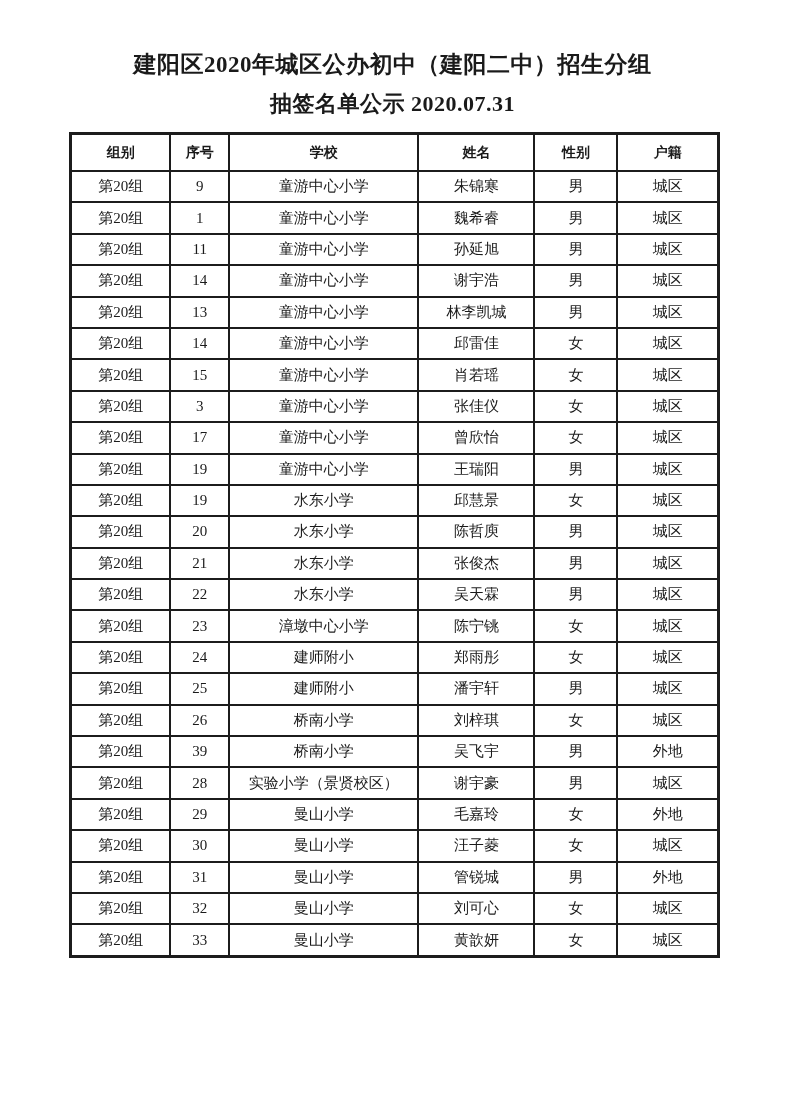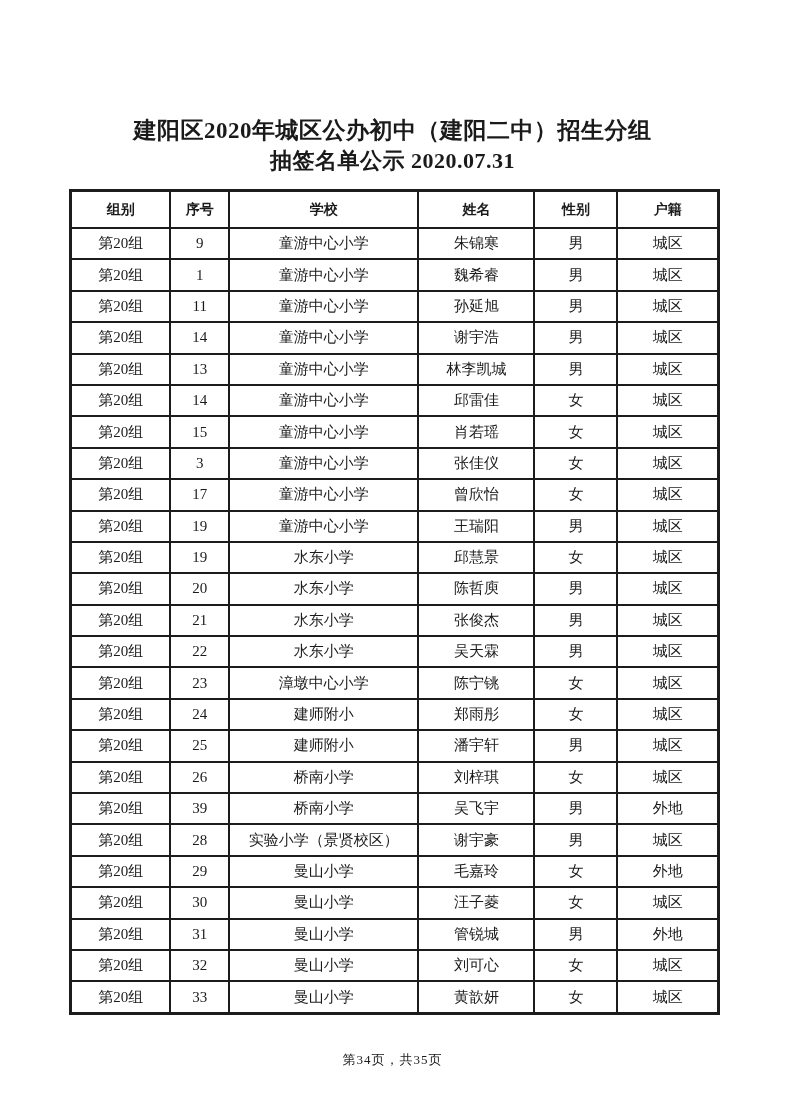--- a/index.html
+++ b/index.html
@@ -9,32 +9,32 @@
   }
   .page {
     position: relative;
     width: 785px;
     height: 1111px;
     background: #ffffff;
     font-family: "Liberation Serif", "DejaVu Serif", serif;
     color: #1a1a1a;
     overflow: hidden;
     box-sizing: border-box;
-    padding-top: 116px;
+    padding-top: 50px;
   }
   .title-line1 {
     margin: 0;
     text-align: center;
     font-size: 23px;
     font-weight: bold;
     line-height: 29px;
     letter-spacing: 0.5px;
   }
   .title-line2 {
-    margin: 2px 0 0 0;
+    margin: 11px 0 0 0;
     text-align: center;
     font-size: 22px;
     font-weight: bold;
     line-height: 28px;
     letter-spacing: 0.5px;
   }
   table.roster {
     table-layout: fixed;
     border-collapse: collapse;
     width: 651px;
@@ -300,15 +300,14 @@
           <td>第20组</td>
           <td>33</td>
           <td>曼山小学</td>
           <td>黄歆妍</td>
           <td>女</td>
           <td>城区</td>
         </tr>
       </tbody>
   </table>
 
-  <div class="footer">第34页，共35页</div>
 
 </div>
 
 </body></html>

